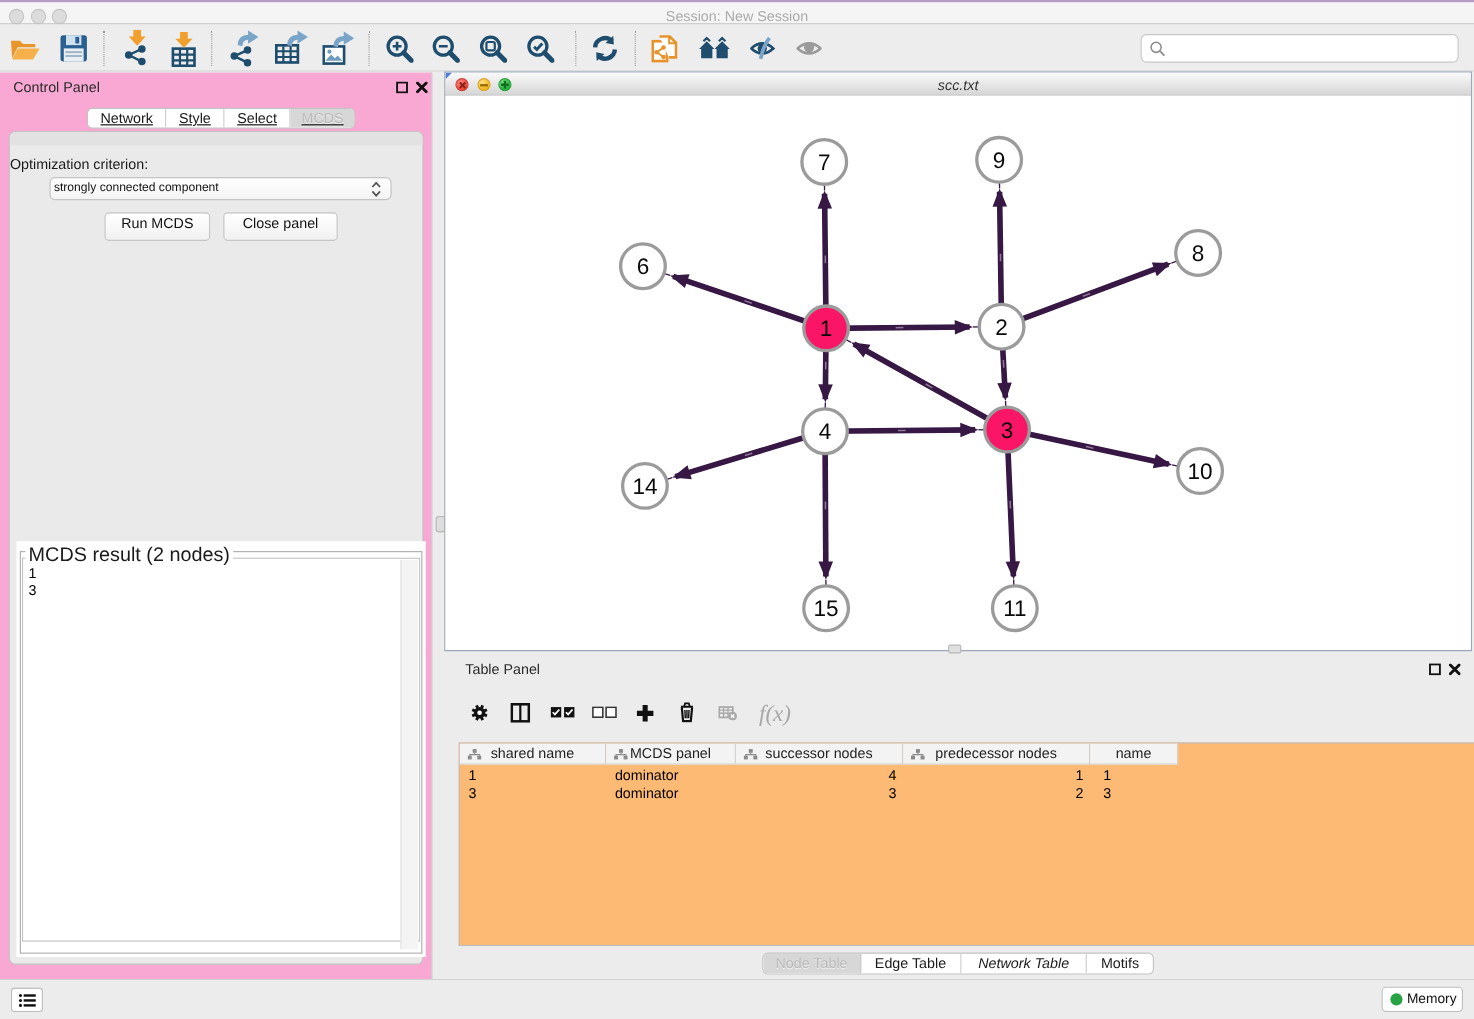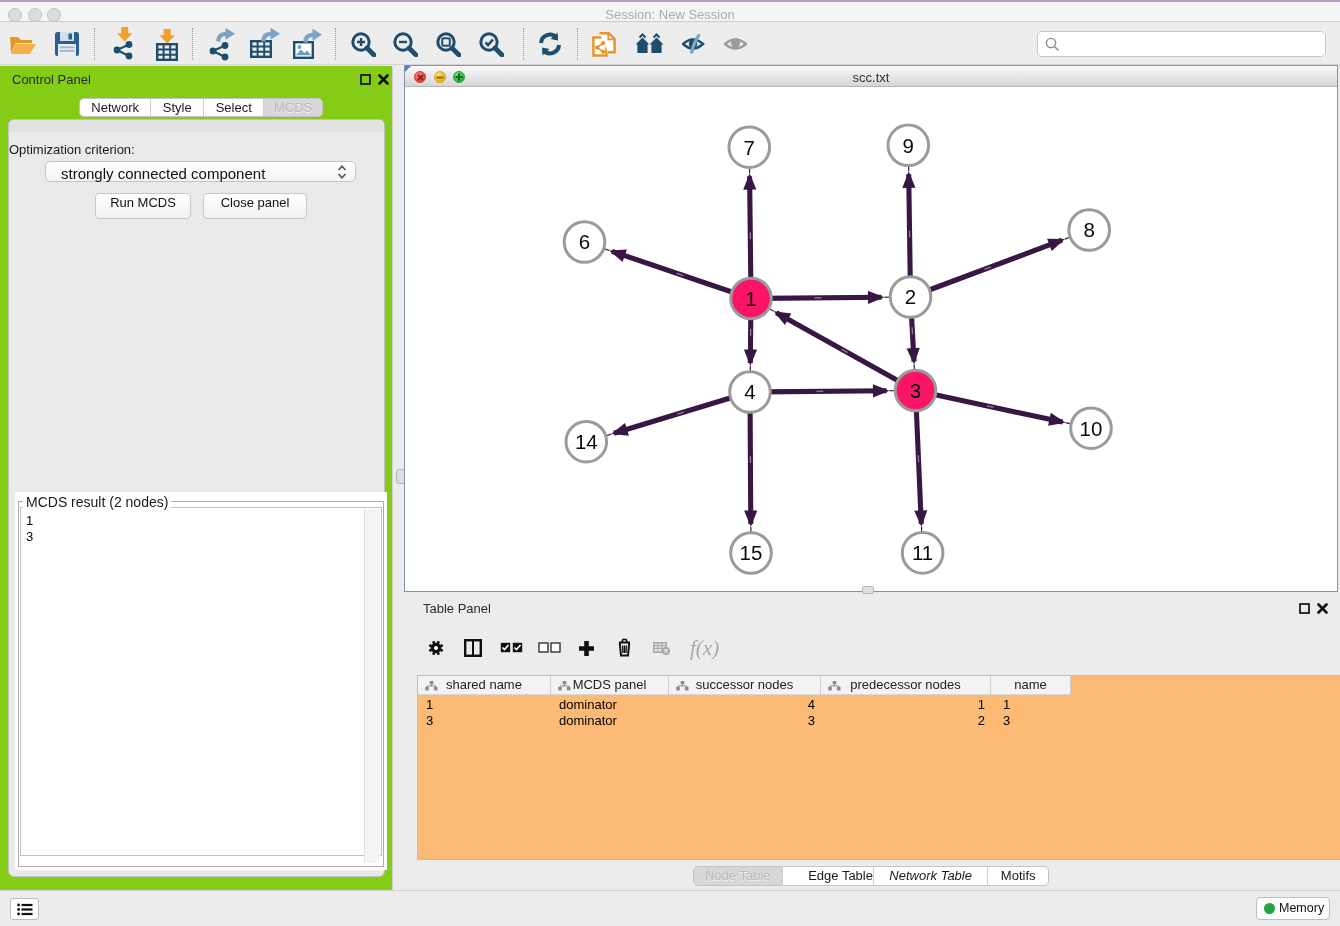--- a/index.html
+++ b/index.html
@@ -7,44 +7,44 @@
   .abs{position:absolute;}
   
   #titlebar{left:0;top:0;width:1340px;height:22px;background:#f5f5f5;border-top:2px solid #b39cc6;border-bottom:1px solid #cbcbcb;box-sizing:border-box;}
   .tl{position:absolute;width:12px;height:12px;border-radius:50%;background:#dcdcdc;border:1px solid #c3c3c3;top:6px;}
   #wtitle{position:absolute;top:5px;left:0;width:100%;text-align:center;font-size:13px;color:#ababab;}
   
   #toolbar{left:0;top:23px;width:1340px;height:42px;background:#ededed;border-bottom:1px solid #d4d4d4;box-sizing:border-box;}
   .tsep{position:absolute;top:5px;height:32px;width:0;border-left:1px dotted #989898;}
   #searchbox{position:absolute;left:1037px;top:8px;width:289px;height:26px;border:1px solid #c8c8c8;border-radius:5px;background:#fff;box-sizing:border-box;}
   
-  #cpanel{left:0;top:66px;width:393px;height:824px;background:#84cc16;border-right:1px solid #d0d0d0;box-sizing:border-box;}
+  #cpanel{left:0;top:66px;width:393px;height:824px;background:#f9a8d4;border-right:1px solid #d0d0d0;box-sizing:border-box;}
   #cptitle{position:absolute;left:12px;top:6px;font-size:13px;color:#2a2a2a;}
   
   .segtabs{position:absolute;display:flex;height:19px;border:1px solid #c4c4c4;border-radius:5px;background:#fff;overflow:hidden;box-sizing:border-box;}
   .seg{font-size:13px;color:#1a1a1a;text-align:center;line-height:17px;border-right:1px solid #cdcdcd;box-sizing:border-box;}
   .seg:last-child{border-right:none;}
   .seg.dis{background:#d7d7d7;color:#b9b9b9;text-shadow:0 1px 0 #f2f2f2;}
   #tabpane{position:absolute;left:8px;top:53px;width:377px;height:758px;border:1px solid #c2c2c2;border-radius:6px;background:#eaeaea;box-sizing:border-box;}
   #tabpane .topstrip{position:absolute;left:0;top:0;width:100%;height:12px;background:#e2e2e2;border-radius:5px 5px 0 0;}
   #optlabel{position:absolute;left:0;top:22px;width:100%;text-align:left;font-size:13px;color:#1a1a1a;}
   #combo{position:absolute;left:36px;top:41px;width:311px;height:21px;border:1px solid #c4c4c4;border-radius:5px;background:linear-gradient(#ffffff,#f4f4f4);box-sizing:border-box;}
-  #combo .ctext{position:absolute;left:15px;top:3px;font-size:15px;color:#111;}
+  #combo .ctext{position:absolute;left:3px;top:3px;font-size:11px;color:#111;}
   .btn{position:absolute;height:26px;border:1px solid #c6c6c6;border-radius:4px;background:linear-gradient(#ffffff,#f1f1f1);font-size:13px;color:#111;text-align:center;line-height:18px;box-sizing:border-box;}
   #resultpanel{position:absolute;left:6px;top:372px;width:372px;height:378px;background:#fff;}
   #groupbox{position:absolute;left:3px;top:9px;width:366px;height:366px;border:1px solid #ababab;box-sizing:border-box;}
-  #grouplabel{position:absolute;left:8px;top:2px;background:#fff;padding:0 3px;font-size:14px;color:#1a1a1a;}
+  #grouplabel{position:absolute;left:8px;top:2px;background:#fff;padding:0 3px;font-size:18px;color:#1a1a1a;}
   #mcdstext{position:absolute;left:5px;top:15px;width:362px;height:349px;background:#fff;border:1px solid #c2c2c2;font-size:13px;color:#000;line-height:16px;box-sizing:border-box;padding:5px 0 0 5px;}
   #mcdsscroll{position:absolute;right:1px;top:1px;width:15px;height:354px;background:#f4f4f4;border-left:1px solid #e2e2e2;}
   
   #vsplit-handle{left:396px;top:469px;width:9px;height:15px;background:#dedede;border:1px solid #b5b5b5;border-radius:3px;box-sizing:border-box;}
   
   #netframe{left:404px;top:65px;width:934px;height:527px;border:1px solid #8494a8;background:#fff;box-sizing:border-box;}
   #nettitle{position:absolute;left:0;top:0;width:100%;height:21px;background:linear-gradient(#fafafa,#d6d6d6);border-bottom:1px solid #b5b5b5;box-sizing:border-box;}
-  #nettitle .txt{position:absolute;top:4px;left:0;width:100%;text-align:center;font-size:13px;color:#333;}
+  #nettitle .txt{position:absolute;top:4px;left:0;width:100%;text-align:center;font-size:13px;color:#333;font-style:italic;}
   .mbtn{position:absolute;top:4.5px;width:12px;height:12px;border-radius:50%;box-sizing:border-box;}
   #netcanvas{position:absolute;left:0;top:21px;width:932px;height:504px;background:#fff;overflow:hidden;}
   #hsplit-handle{left:862px;top:586px;width:12px;height:8px;background:#e0e0e0;border:1px solid #b5b5b5;border-radius:2px;box-sizing:border-box;}
   
   #tpanel{left:404px;top:596px;width:936px;height:294px;background:#ececec;}
   #tptitle{position:absolute;left:19px;top:5px;font-size:13px;color:#2a2a2a;}
   #ttable{position:absolute;left:13px;top:79px;width:1088px;height:185px;background:#fdba74;border:1px solid #bdbdbd;box-sizing:border-box;}
   .th{position:absolute;top:0;height:19px;background:#f3f3f3;border-right:1px solid #cfcfcf;border-bottom:1px solid #d8d8d8;box-sizing:border-box;font-size:13px;color:#222;text-align:center;line-height:18px;}
   .cell{position:absolute;font-size:13px;color:#000;height:16px;line-height:16px;}
   
@@ -194,21 +194,21 @@
     </svg>
 </div>
 <div class="abs" id="cpanel">
   <div id="cptitle">Control Panel</div>
   <svg class="icx" style="left:360px;top:8px;" width="11" height="11" viewBox="0 0 11 11">
       <rect x="1" y="1" width="9" height="9" fill="none" stroke="#111" stroke-width="1.7"></rect>
     </svg>
     <svg class="icx" style="left:378px;top:8px;" width="11" height="11" viewBox="0 0 11 11">
       <path d="M1.5 1.5 L9.5 9.5 M9.5 1.5 L1.5 9.5" stroke="#111" stroke-width="2.6" stroke-linecap="round"></path>
     </svg>
-  <div class="segtabs" style="left:79px;top:32px;width:244px;">
+  <div class="segtabs" style="left:79px;top:32px;width:244px;text-decoration:underline;">
     <div class="seg" style="width:72px;">Network</div>
     <div class="seg" style="width:53px;">Style</div>
     <div class="seg" style="width:61px;">Select</div>
     <div class="seg dis" style="width:58px;">MCDS</div>
   </div>
   <div id="tabpane">
     <div class="topstrip"></div>
     <div id="optlabel">Optimization criterion:</div>
     <div id="combo">
         <span class="ctext">strongly connected component</span>
@@ -444,21 +444,21 @@
 <div class="cell" style="left:403px;width:164px;top:21px;text-align:right;">1</div>
 <div class="cell" style="left:585px;top:21px;">1</div>
 <div class="cell" style="left:8px;top:37px;">3</div>
 <div class="cell" style="left:141px;top:37px;">dominator</div>
 <div class="cell" style="left:251px;width:146px;top:37px;text-align:right;">3</div>
 <div class="cell" style="left:403px;width:164px;top:37px;text-align:right;">2</div>
 <div class="cell" style="left:585px;top:37px;">3</div>
   </div>
   <div class="segtabs" style="left:289px;top:270px;width:356px;height:20px;">
     <div class="seg dis" style="width:89px;line-height:18px;">Node Table</div>
-    <div class="seg" style="width:92px;line-height:18px;text-align:right;">Edge Table</div>
+    <div class="seg" style="width:92px;line-height:18px;">Edge Table</div>
     <div class="seg" style="width:115px;line-height:18px;font-style:italic;">Network Table</div>
     <div class="seg" style="width:60px;line-height:18px;">Motifs</div>
   </div>
 </div>
 <div class="abs" id="statusline"></div>
 <div class="abs" id="leftbtn">
   <svg class="icx" style="left:6px;top:4px;" width="16" height="13" viewBox="0 0 16 13">
       <g fill="#111">
         <circle cx="1.6" cy="2" r="1.4"></circle>
         <circle cx="1.6" cy="6.5" r="1.4"></circle>

